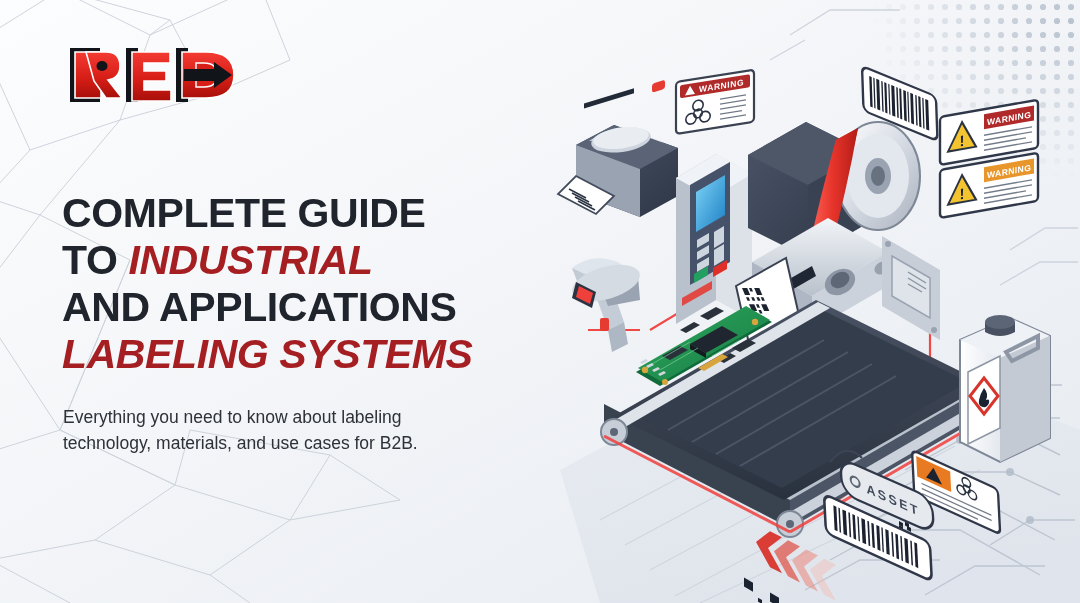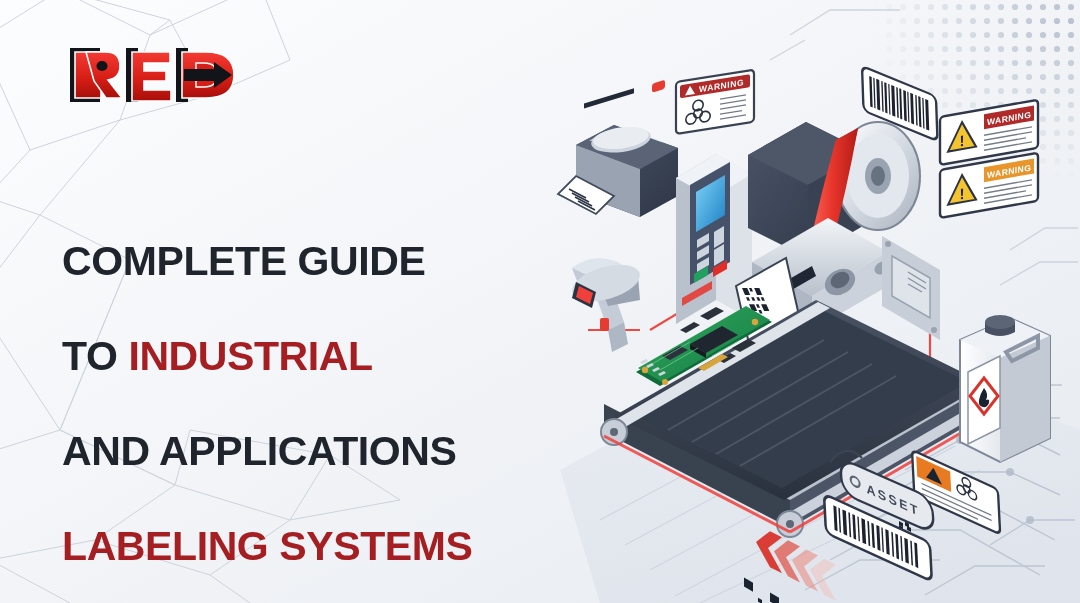--- a/index.html
+++ b/index.html
@@ -25,22 +25,22 @@
     width:180px; height:62px;
   }
   #headline {
     position:absolute; left:62px; top:190px;
     width:500px;
     font-size:41px; font-weight:bold;
     line-height:47px;
     letter-spacing:-0.4px;
     color:#20242c;
   }
-  #headline .hl-red { color:#a41e22; }
-  #headline .hl-line { display:block; white-space:nowrap;margin-top:48px; }
+  #headline .hl-red { color:#a41e22;font-style:italic; }
+  #headline .hl-line { display:block; white-space:nowrap; }
   #subtitle {
     position:absolute; left:63px; top:404px;
     width:440px;
     font-size:17.5px;
     line-height:26px;
     color:#2d3138;
     font-weight:500;
   }
   #subtitle .sub-line { display:block; }
 </style>
@@ -588,14 +588,18 @@
 
   <div id="headline">
     <span class="hl-line">COMPLETE GUIDE</span>
     <span class="hl-line">
       <span>TO </span><span class="hl-red">INDUSTRIAL</span>
     </span>
     <span class="hl-line">AND APPLICATIONS</span>
     <span class="hl-line hl-red">LABELING SYSTEMS</span>
   </div>
 
+  <div id="subtitle">
+    <span class="sub-line">Everything you need to know about labeling</span>
+    <span class="sub-line">technology, materials, and use cases for B2B.</span>
+  </div>
 
 </div>
 
 </body></html>

